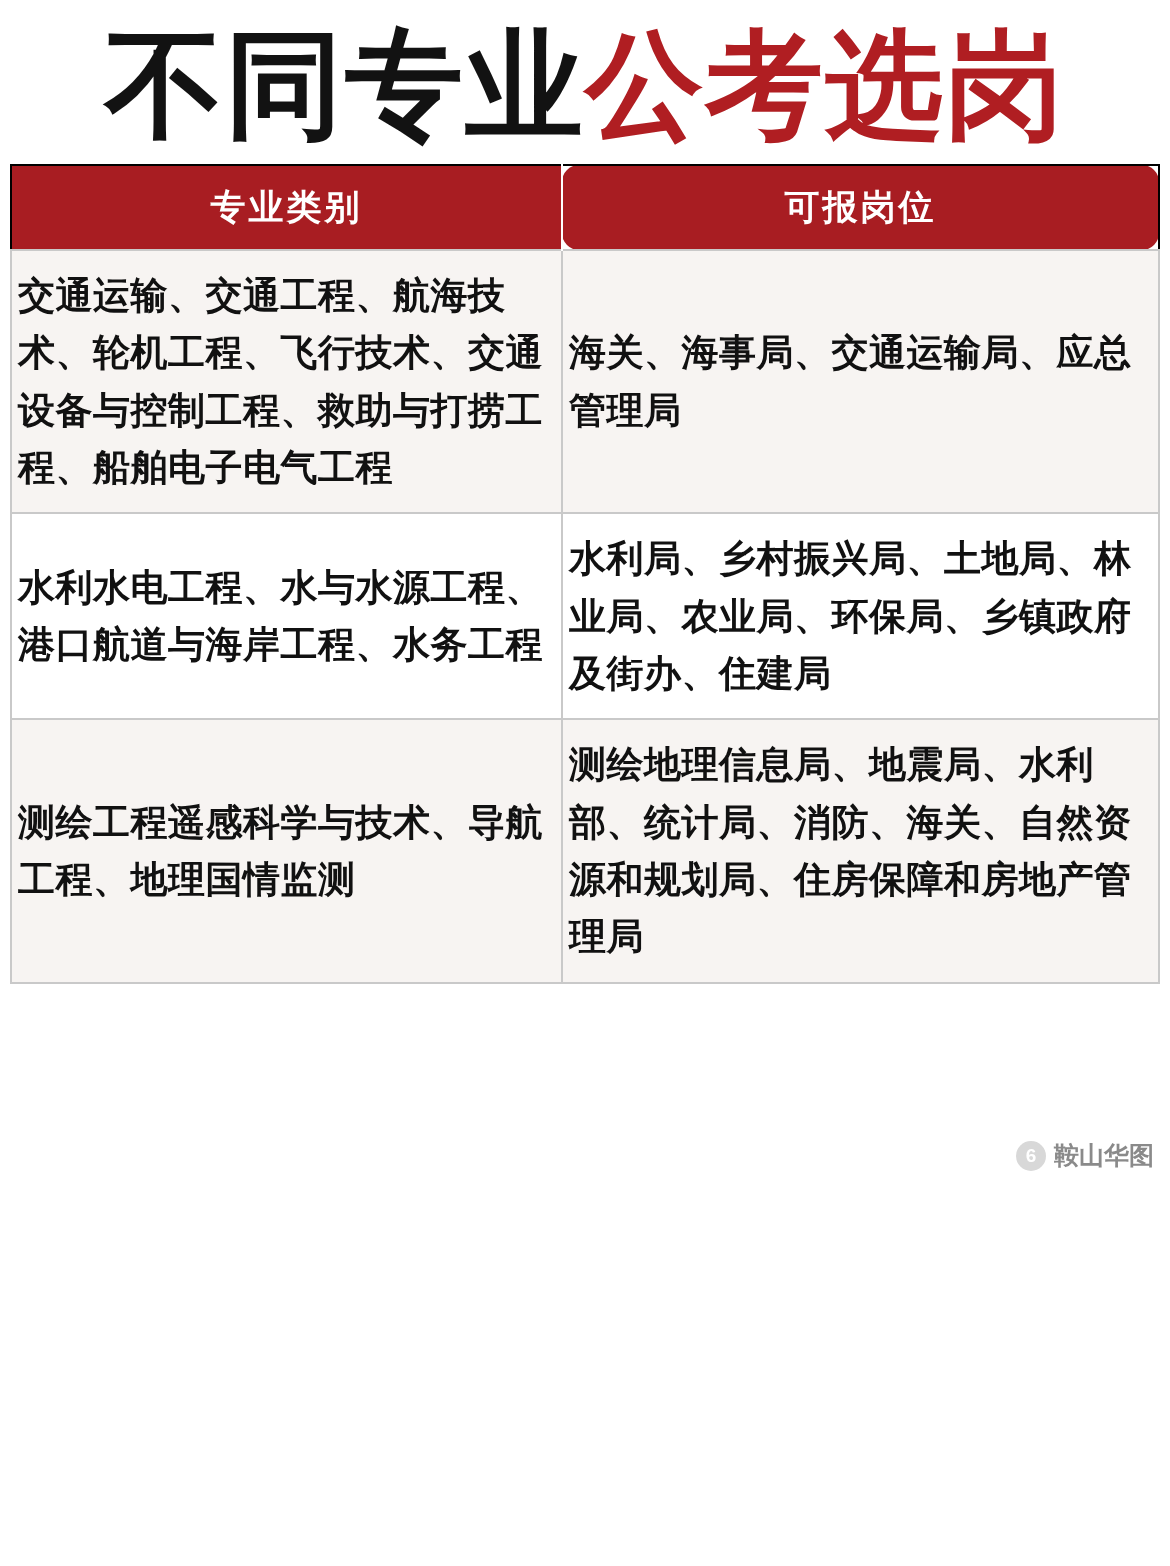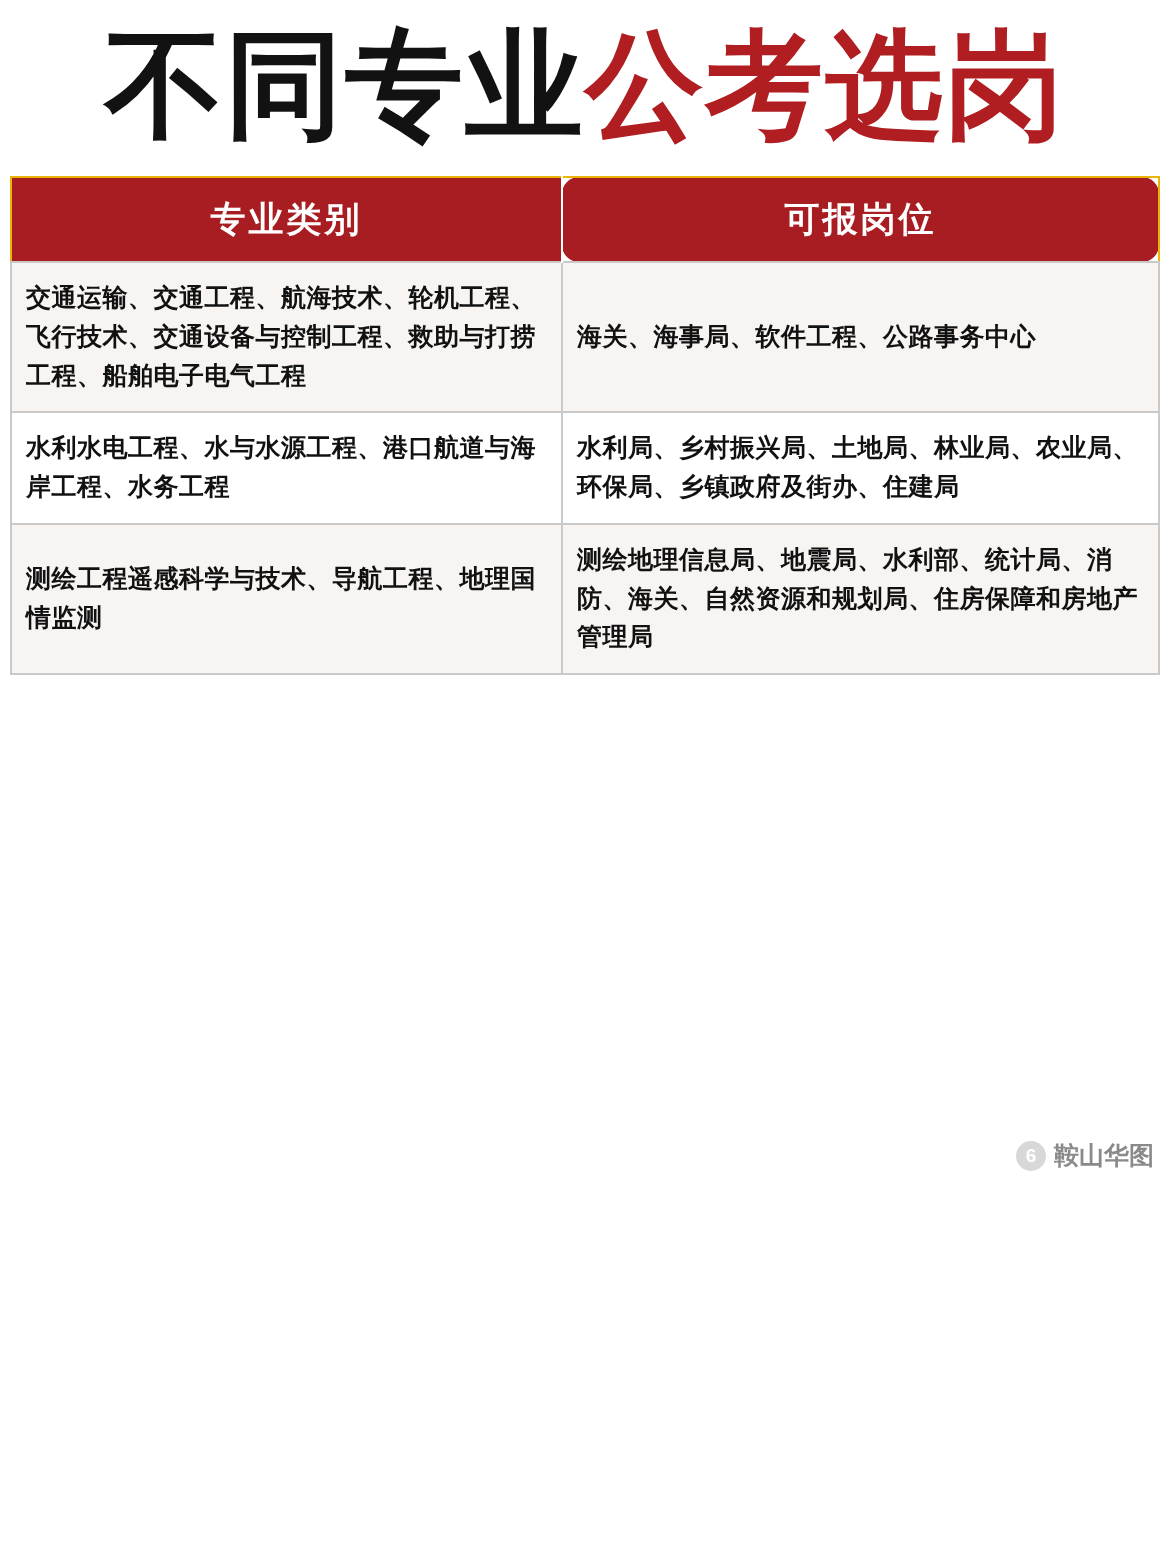--- a/index.html
+++ b/index.html
@@ -34,44 +34,44 @@
     padding-bottom: 18px;
     white-space: nowrap;
     font-family: "Liberation Serif", "DejaVu Serif", serif;
   }
   .title .t-black { color: #121212; }
   .title .t-red   { color: #b01e22; }
 
   
   .table {
     width: 1150px;
-    margin: 12px auto;
+    margin: 0 auto;
     border-collapse: collapse;
     table-layout: fixed;
-    border: 2px solid #eab308;
+    border: 2px solid #000000;
   }
   .table col.c1 { width: 48%; }
   .table col.c2 { width: 52%; }
 
   .table th {
     background: #a81d22;
     color: #ffffff;
     font-size: 35px;
     font-weight: bold;
     padding: 18px 8px;
     text-align: center;
     border-right: 2px solid #ffffff;
     letter-spacing: 3px;
   }
   .table th:last-child { border-right: none; border-radius: 17px; }
 
   .table td {
     border: 2px solid #c9c9c9;
-    padding: 16px 14px;
-    font-size: 25px;
+    padding: 16px 6px;
+    font-size: 37px;
     line-height: 1.55;
     color: #111111;
     font-weight: bold;
     vertical-align: middle;
     letter-spacing: 0.5px;
     font-family: "Liberation Serif", "DejaVu Serif", serif;
   }
   .table tr.r-alt td { background: #f7f4f2; }
   .table tr.r-plain td { background: #ffffff; }
 
@@ -117,21 +117,21 @@
       </colgroup>
     <thead>
       <tr>
         <th>专业类别</th>
         <th>可报岗位</th>
       </tr>
     </thead>
     <tbody>
       <tr class="r-alt">
         <td>交通运输、交通工程、航海技术、轮机工程、飞行技术、交通设备与控制工程、救助与打捞工程、船舶电子电气工程</td>
-        <td>海关、海事局、软件工程、公路事务中心</td>
+        <td>海关、海事局、交通运输局、应总管理局</td>
       </tr>
       <tr class="r-plain">
         <td>水利水电工程、水与水源工程、港口航道与海岸工程、水务工程</td>
         <td>水利局、乡村振兴局、土地局、林业局、农业局、环保局、乡镇政府及街办、住建局</td>
       </tr>
       <tr class="r-alt">
         <td>测绘工程遥感科学与技术、导航工程、地理国情监测</td>
         <td>测绘地理信息局、地震局、水利部、统计局、消防、海关、自然资源和规划局、住房保障和房地产管理局</td>
       </tr>
     </tbody>

